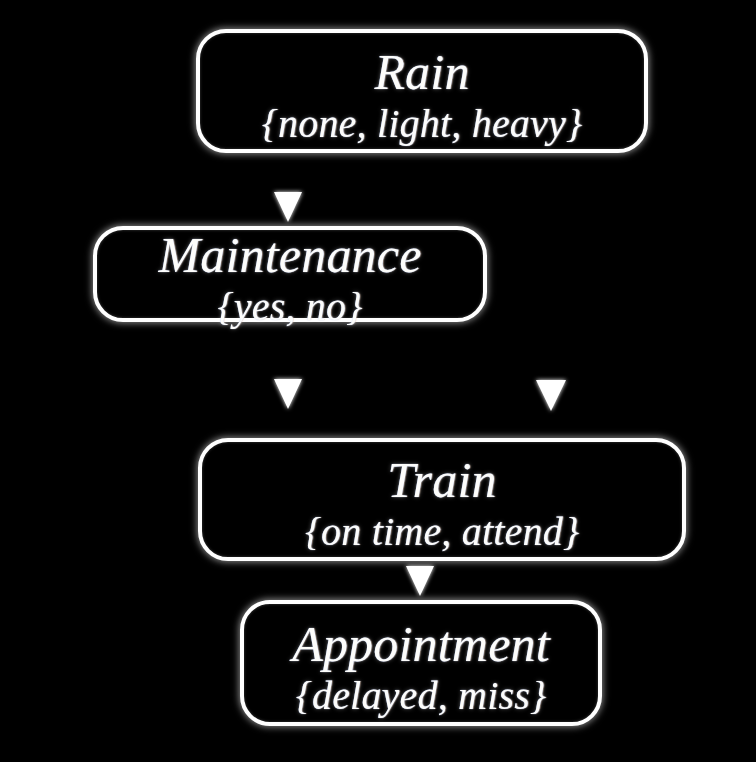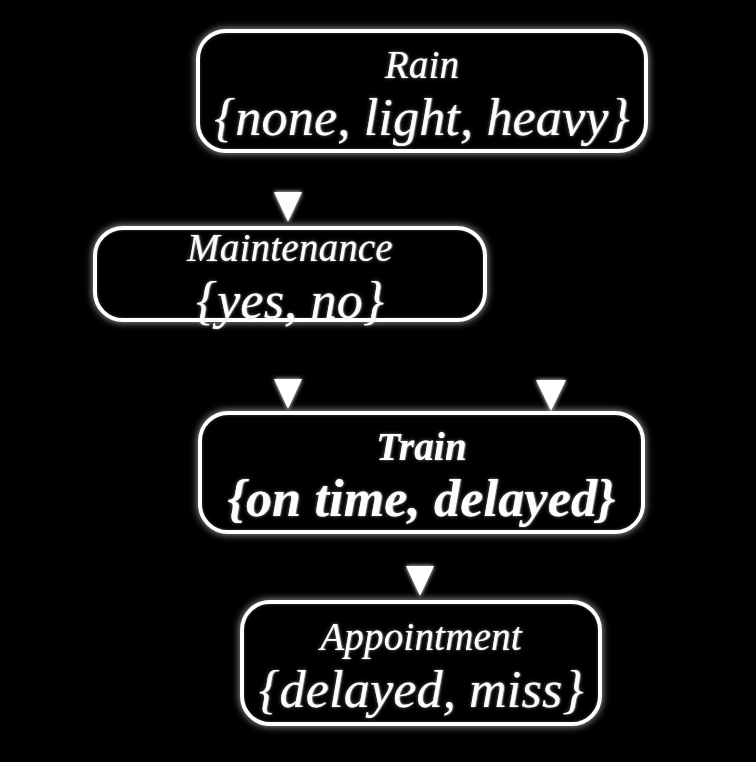--- a/index.html
+++ b/index.html
@@ -34,27 +34,27 @@
   .node-label, .node-states {
     font-style: italic;
     color: #fdfdfb;
     line-height: 1.12;
     letter-spacing: 0.2px;
     text-shadow: 0 0 1px rgba(160,190,255,0.85),
                  0 0 4px rgba(255,255,255,0.35),
                  1px 0 1px rgba(255,210,170,0.45);
     white-space: nowrap;
   }
-  .node-label { font-size: 39px; margin-top: 8px; }
-  .node-states { font-size: 52px; margin-top: 2px; }
+  .node-label { font-size: 50px; margin-top: 8px; }
+  .node-states { font-size: 40px; margin-top: 2px; }
 
   
   #node-rain        { left: 196px; top: 29px;  width: 452px; height: 124px; }
   #node-maintenance { left: 93px;  top: 226px; width: 394px; height: 96px; }
-  #node-train       { left: 198px; top: 411px; width: 447px; height: 123px; font-weight: bold; }
+  #node-train       { left: 198px; top: 438px; width: 488px; height: 123px; }
   #node-appointment { left: 240px; top: 600px; width: 362px; height: 126px; }
 
   
   .arrow {
     position: absolute;
     overflow: visible;
   }
   .arrow line {
     stroke: #ffffff;
     stroke-width: 5;
@@ -115,21 +115,21 @@
     <div class="node-states">{none, light, heavy}</div>
   </div>
 
   <div class="node" id="node-maintenance">
     <div class="node-label">Maintenance</div>
     <div class="node-states">{yes, no}</div>
   </div>
 
   <div class="node" id="node-train">
     <div class="node-label">Train</div>
-    <div class="node-states">{on time, delayed}</div>
+    <div class="node-states">{on time, attend}</div>
   </div>
 
   <div class="node" id="node-appointment">
     <div class="node-label">Appointment</div>
     <div class="node-states">{delayed, miss}</div>
   </div>
 
 </div>
 
 </body></html>

